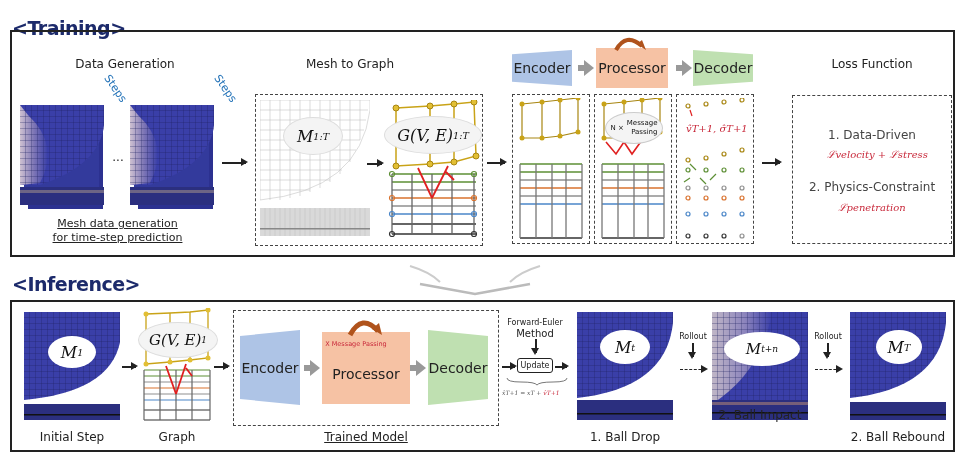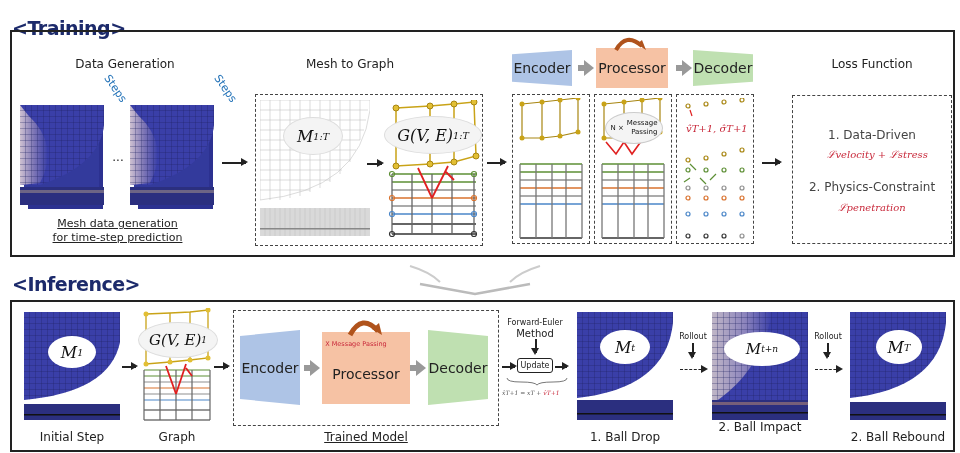--- a/index.html
+++ b/index.html
@@ -404,21 +404,21 @@
     <path d="M40 88Q86 76 96 0V108H0Z" fill="#fff" opacity="0"></path>
     <rect x="0" y="88" width="96" height="20" fill="#2b2f7f"></rect>
     <rect x="0" y="90" width="96" height="3" fill="#8a6c78" opacity="0.8"></rect>
     <rect x="0" y="100" width="96" height="1.5" fill="#111"></rect>
   </svg>
 </div>
 <div class="ell" style="left:724px;top:332px;width:76px;height:34px;font-size:15px;">
   <span>M</span>
     <sup>t+n</sup>
 </div>
-<div class="lbl" style="left:712px;top:420px;width:96px;">2. Ball Impact</div>
+<div class="lbl" style="left:712px;top:408px;width:96px;">2. Ball Impact</div>
 
 <div class="lbl" style="left:810px;top:332px;width:36px;font-size:8px;">Rollout</div>
 <div class="varrow" style="left:827px;top:343px;height:14px;"></div>
 <div class="darrow" style="left:815px;top:369px;width:26px;"></div>
 
 <div class="mesh" style="left:850px;top:312px;width:96px;height:108px;">
   <svg width="96" height="108">
     <rect x="0" y="0" width="96" height="108" fill="#fff"></rect>
     <path d="M0 0H96V10Q90 76 0 86Z" fill="#3a3fa8"></path>
     <path d="M0 0H96V10Q90 76 0 86Z" fill="url(#grid2)"></path>

